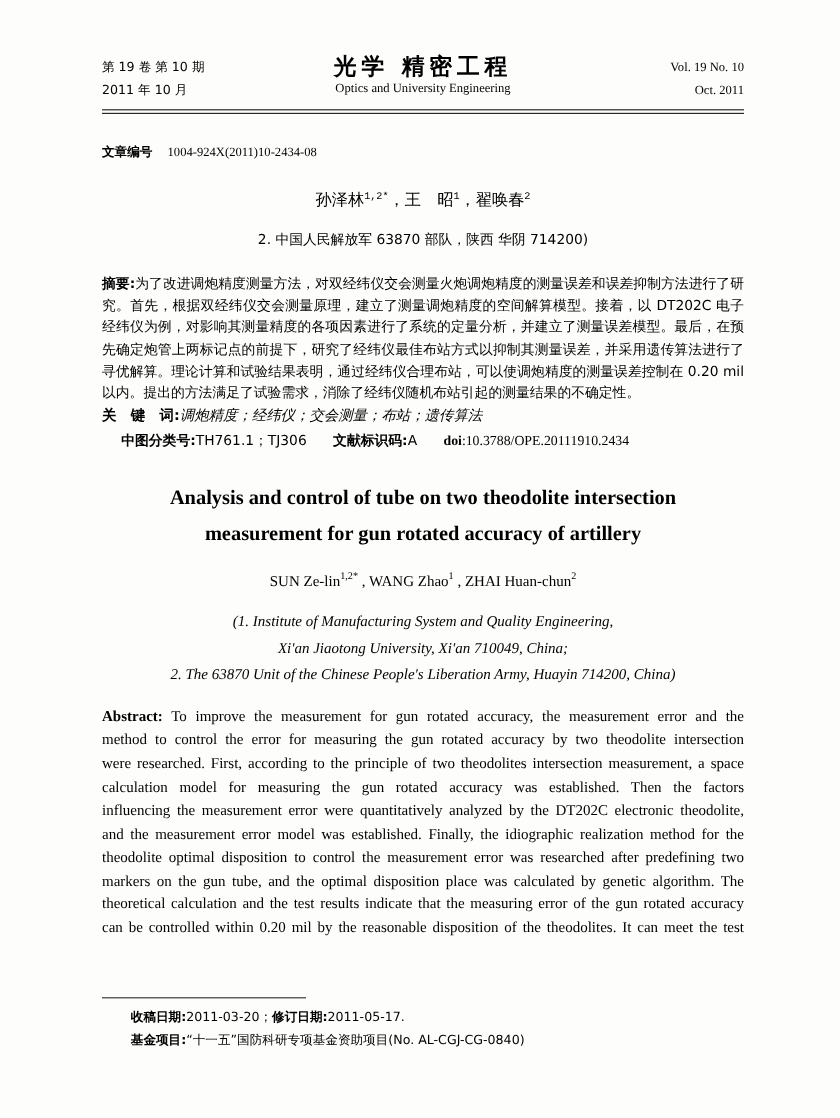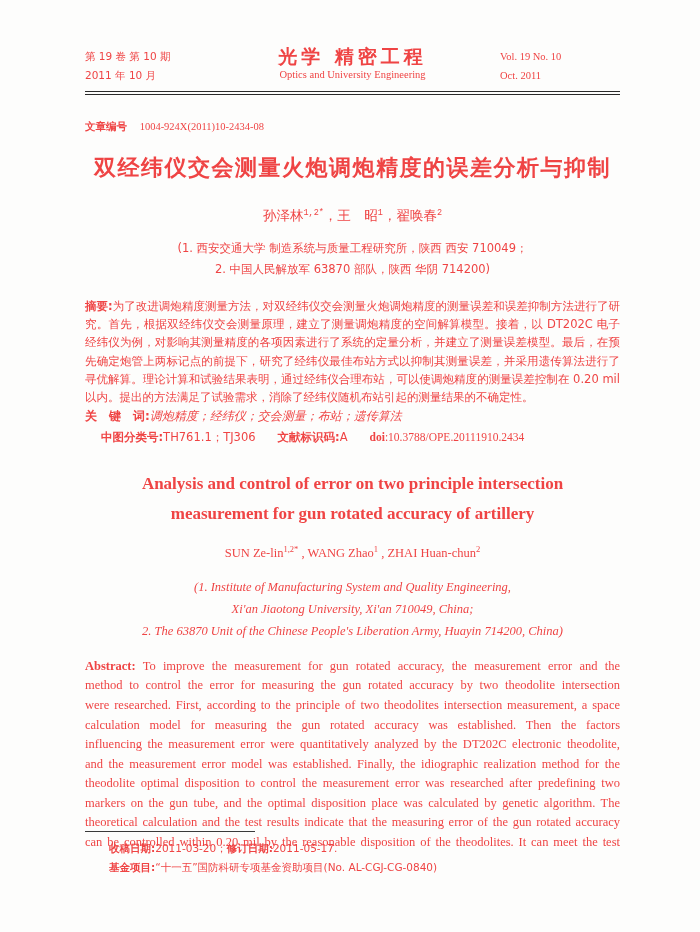--- a/index.html
+++ b/index.html
@@ -1,28 +1,28 @@
 <!DOCTYPE html>
 <html><head>
 <meta charset="utf-8">
 <style>
   html,body{margin:0;padding:0;background:#e8e8e8;}
   .page{
-    width:700px;height:932px;background:#fdfdfc;color:#ef4444;
+    width:700px;height:932px;background:#fdfdfc;color:#000000;
     position:relative;box-sizing:border-box;margin:0 auto;overflow:hidden;
     font-family:"Liberation Serif","DejaVu Serif",serif;
   }
   .content{position:absolute;left:85px;top:0;width:535px;}
   .cn{font-family:"DejaVu Sans","Liberation Sans",sans-serif;}
   .b{font-weight:bold;}
 
   
   .header{display:flex;justify-content:space-between;align-items:flex-start;padding-top:47px;}
   .h-left,.h-right{font-size:10.5px;line-height:19px;width:120px;}
-  .h-right{}
+  .h-right{text-align:right;}
   .h-center{text-align:center;flex:1;}
   .jtitle-cn{font-size:19px;font-weight:bold;letter-spacing:4px;line-height:19px;}
   .jtitle-en{font-size:10.5px;line-height:18px;}
   .double-rule{margin-top:6px;height:2px;border-top:1.5px solid #2a2a2a;border-bottom:1px solid #2a2a2a;}
 
   .article-no{margin-top:25px;font-size:10.5px;}
   .article-no .lbl{font-size:10.5px;margin-right:10px;}
 
   .title-cn{margin:19px 0 0 0;text-align:center;font-size:22px;font-weight:bold;letter-spacing:1.5px;line-height:30px;}
 
@@ -68,43 +68,41 @@
       </div>
     </div>
 
     <div class="double-rule"></div>
 
     <div class="article-no">
       <span class="lbl b cn">文章编号</span>
       <span>1004-924X(2011)10-2434-08</span>
     </div>
 
-    <h1 class="title-cn cn">双经纬仪交会测量火炮调炮精度的误差分析与抑制</h1>
 
     <div class="authors-cn cn">
       <span><span>孙泽林</span><sup class="sup">1,2*</sup></span><span>，</span><span><span>王　昭</span><sup class="sup">1</sup></span><span>，</span><span><span>翟唤春</span><sup class="sup">2</sup></span>
     </div>
 
     <div class="affil-cn cn">
-      <div>(1. 西安交通大学 制造系统与质量工程研究所，陕西 西安 710049；</div>
       <div>2. 中国人民解放军 63870 部队，陕西 华阴 714200)</div>
     </div>
 
     <p class="abstract-cn cn"><span class="b">摘要:</span><span>为了改进调炮精度测量方法，对双经纬仪交会测量火炮调炮精度的测量误差和误差抑制方法进行了研究。首先，根据双经纬仪交会测量原理，建立了测量调炮精度的空间解算模型。接着，以 DT202C 电子经纬仪为例，对影响其测量精度的各项因素进行了系统的定量分析，并建立了测量误差模型。最后，在预先确定炮管上两标记点的前提下，研究了经纬仪最佳布站方式以抑制其测量误差，并采用遗传算法进行了寻优解算。理论计算和试验结果表明，通过经纬仪合理布站，可以使调炮精度的测量误差控制在 0.20 mil 以内。提出的方法满足了试验需求，消除了经纬仪随机布站引起的测量结果的不确定性。</span></p>
 
     <div class="kw-line cn">
       <span class="b">关　键　词:</span><span class="kw-val">调炮精度；经纬仪；交会测量；布站；遗传算法</span>
     </div>
 
     <div class="clc-line cn">
       <span class="b">中图分类号:</span><span>TH761.1；TJ306</span><span class="clc-gap"></span><span class="b">文献标识码:</span><span>A</span><span class="clc-gap"></span><span class="b" style="font-family:'Liberation Serif',serif;">doi</span><span style="font-family:'Liberation Serif',serif;">:10.3788/OPE.20111910.2434</span>
     </div>
 
     <div class="title-en">
-      <div>Analysis and control of error on two principle intersection</div>
+      <div>Analysis and control of tube on two theodolite intersection</div>
       <div>measurement for gun rotated accuracy of artillery</div>
     </div>
 
     <div class="authors-en">
       <span><span>SUN Ze-lin</span><sup class="sup">1,2*</sup></span><span> , </span><span><span>WANG Zhao</span><sup class="sup">1</sup></span><span> , </span><span><span>ZHAI Huan-chun</span><sup class="sup">2</sup></span>
     </div>
 
     <div class="affil-en">
       <div>(1. Institute of Manufacturing System and Quality Engineering,</div>
       <div>Xi'an Jiaotong University, Xi'an 710049, China;</div>

